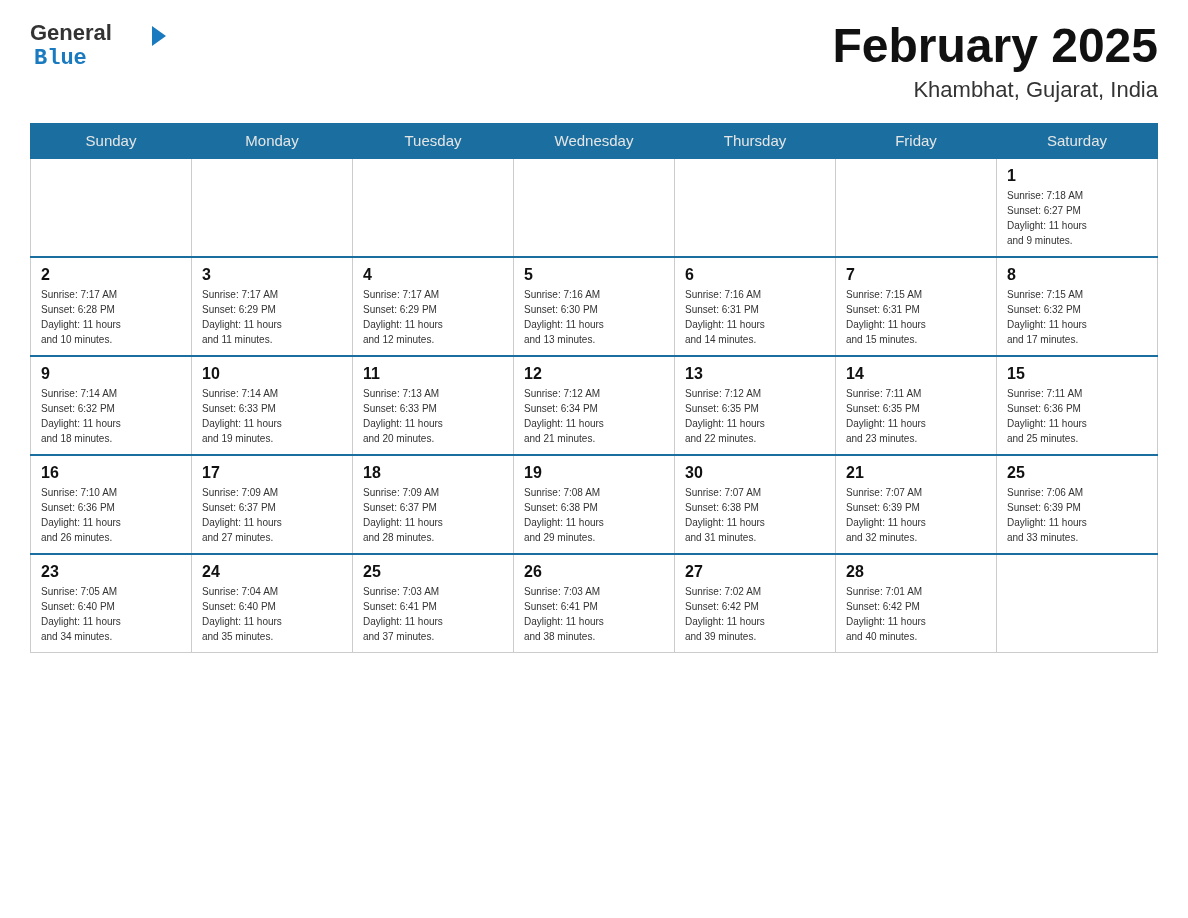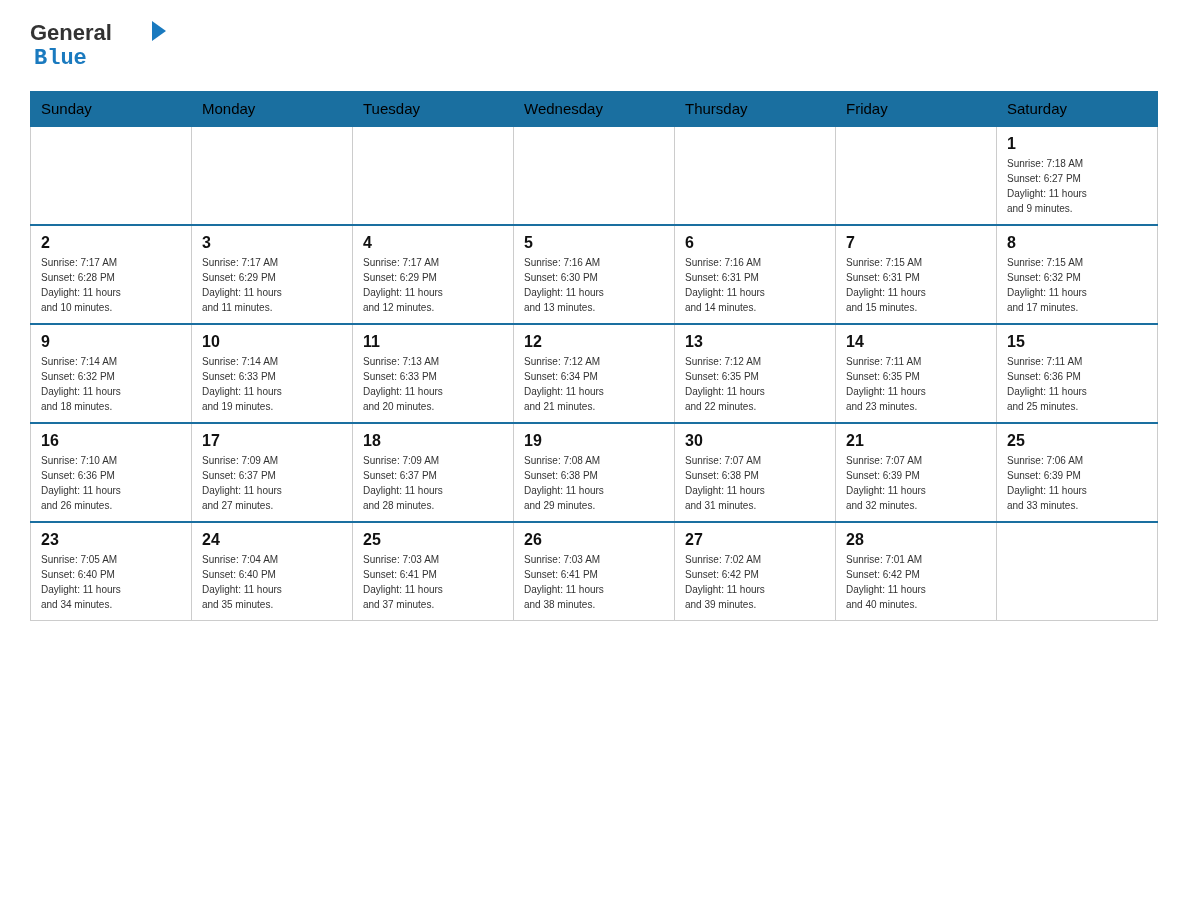--- a/index.html
+++ b/index.html
@@ -37,21 +37,21 @@
       margin-left: 4px;
       font-family: Liberation Mono, monospace;
     }
     .logo-wrapper {
       display: flex;
       flex-direction: column;
       align-items: flex-start;
     }
     .logo-top {
       display: flex;
-      align-items: center;
+      align-items: flex-end;
       gap: 38px;
     }
     .title-block {
       text-align: right;
     }
     .title-block h1 {
       font-size: 48px;
       font-weight: bold;
       color: #111;
       line-height: 1.1;
@@ -61,25 +61,25 @@
       font-weight: normal;
       color: #333;
       margin-top: 4px;
     }
     .calendar {
       width: 100%;
       border-collapse: collapse;
     }
     .calendar th {
       background-color: #1a6fa0;
-      color: #000000;
+      color: #e5e5e5;
       font-size: 15px;
       font-weight: normal;
       padding: 8px 10px;
-      text-align: left;
+      text-align: center;
       border: 1px solid #1a6fa0;
     }
     .calendar td {
       vertical-align: top;
       padding: 8px 10px;
       border: 1px solid #ccc;
       width: calc(100% / 7);
       min-height: 110px;
       font-size: 13px;
       color: #333;
@@ -107,20 +107,24 @@
 </head>
 <body>
 
 <div class="header">
   <div class="logo-wrapper">
     <div class="logo-top">
       <span class="logo-text-general">General</span>
       <div class="logo-arrow"></div>
     </div>
     <span class="logo-text-blue">Blue</span>
+  </div>
+  <div class="title-block">
+    <h1>February 2025</h1>
+    <h2>Khambhat, Gujarat, India</h2>
   </div>
 </div>
 
 <table class="calendar">
   <thead>
     <tr>
       <th>Sunday</th>
       <th>Monday</th>
       <th>Tuesday</th>
       <th>Wednesday</th>

